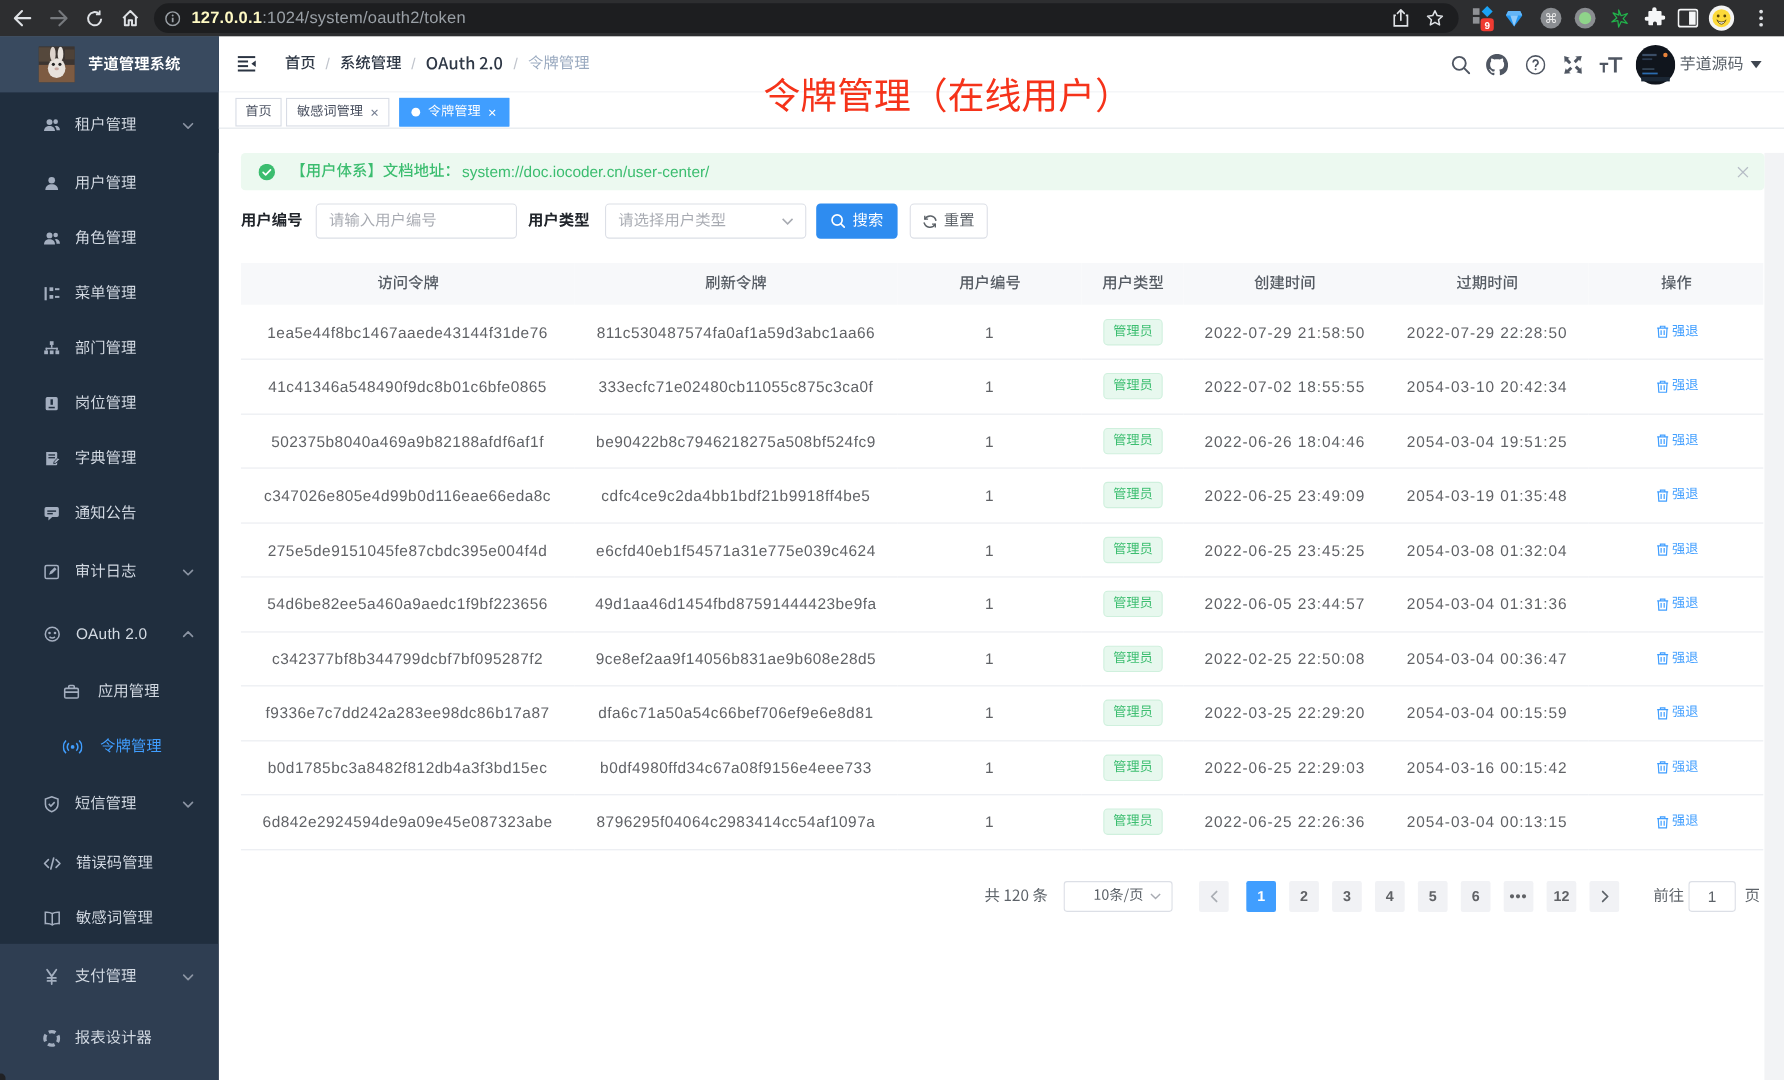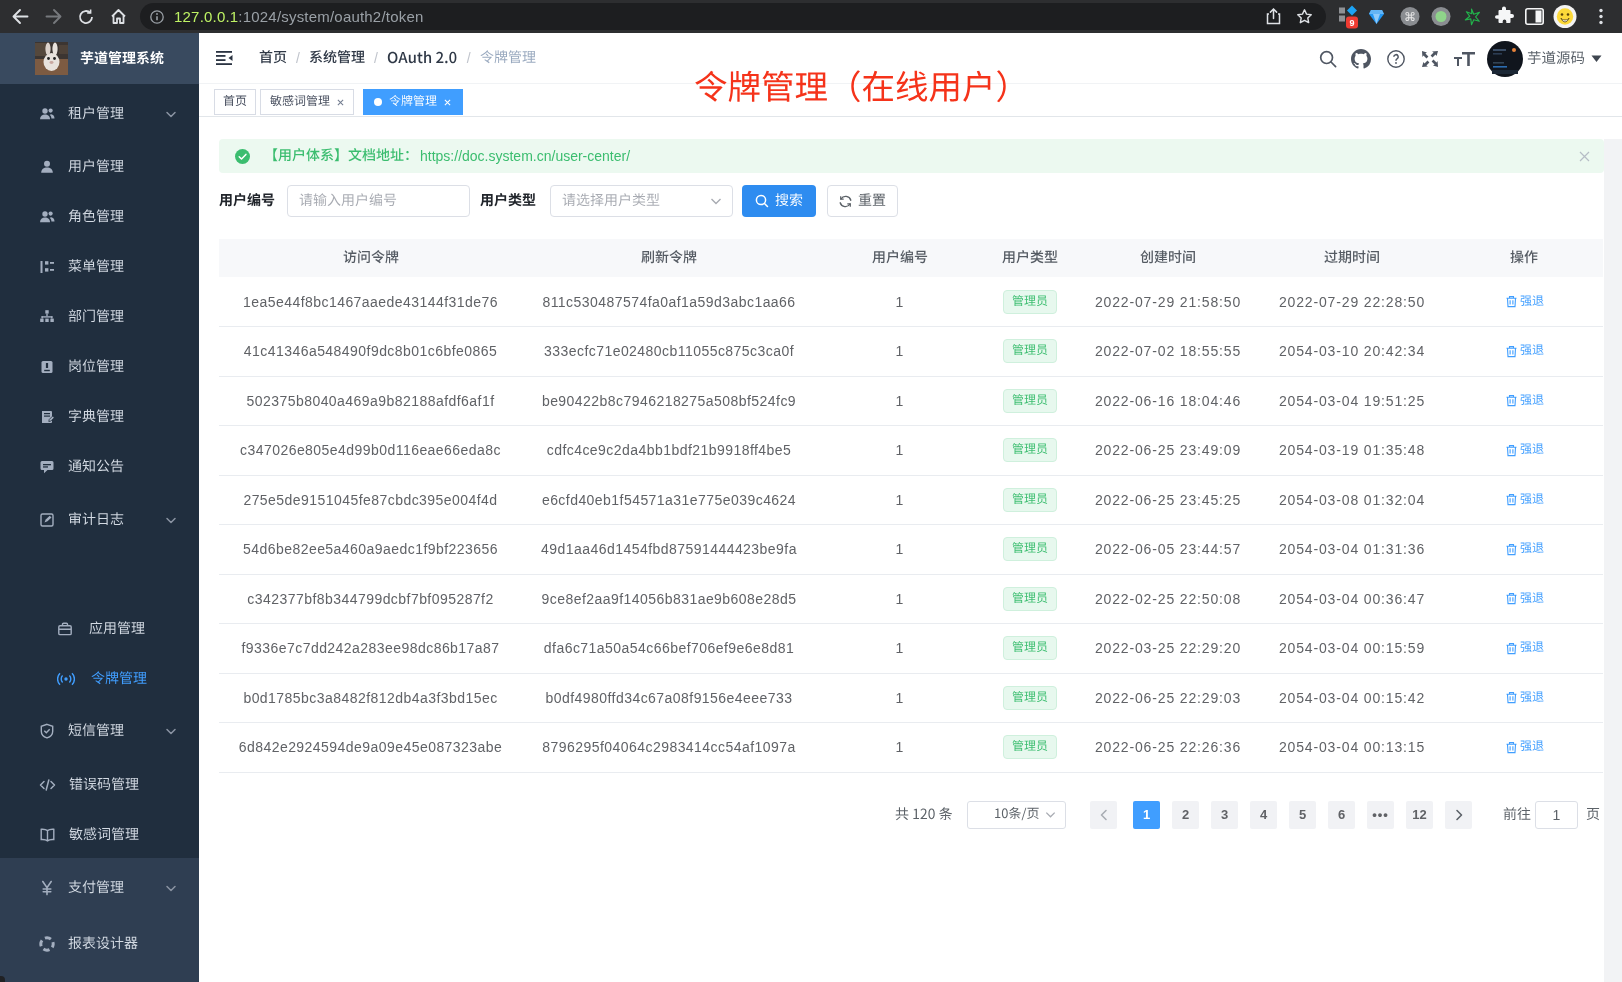--- a/index.html
+++ b/index.html
@@ -1,20 +1,20 @@
 <!DOCTYPE html>
 <html><head><meta charset="utf-8"><style>
 *{margin:0;padding:0;box-sizing:border-box}
 html,body{width:1622px;height:982px;overflow:hidden;font-family:"Liberation Sans",sans-serif;background:#fff}
 svg{display:block}
 .chrome{height:33px;background:#2d2e30;display:flex;align-items:center;position:relative}
 .cbtn{margin-left:11px}
 .pill{position:absolute;left:140px;top:3px;width:1186px;height:27px;border-radius:13.5px;background:#1d1e20;display:flex;align-items:center}
 .pill .url{font-size:15px;color:#9aa0a6;margin-left:10px;letter-spacing:.2px}
-.pill .url b{color:#bef264;font-weight:400}
+.pill .url b{color:#fef9c3;font-weight:700}
 .cext{position:absolute;top:0;height:33px;display:flex;align-items:center}
 .app{display:flex;height:949px}
 aside{width:199px;background:#202e3e;position:relative;flex:none}
 .logo{position:absolute;left:0;top:0;width:199px;height:51px;background:#394a5f;display:flex;align-items:center}
 .sbot{position:absolute;left:0;top:825px;bottom:0;width:199px;background:#2f3e52}
 .mi{position:absolute;left:0;width:199px;height:50px;display:flex;align-items:center;padding-left:39px}
 .mi .lbl{margin-left:13px}
 .mi.sub{padding-left:57px}
 .mi.sub .lbl{margin-left:16px}
 .chev{position:absolute;right:21px}
@@ -451,20 +451,32 @@
               <use href="#r8ba1" x="1000"></use>
               <use href="#r65e5" x="2000"></use>
               <use href="#r5fd7" x="3000"></use>
             </g>
           </svg>
         </div>
         <svg class="chev" width="14" height="16" viewBox="0 0 14 16" fill="none" stroke="#8b94a3" stroke-width="1.5" stroke-linecap="round" stroke-linejoin="round">
           <path d="M3 6.5l4 4 4-4"></path>
         </svg>
       </div>
+      <div class="mi" style="top:518px">
+        <svg width="17" height="16" viewBox="0 0 17 16" fill="none" stroke="#a3aebf" stroke-width="1.4">
+          <circle cx="8.5" cy="8.5" r="6.3"></circle>
+          <circle cx="6" cy="7.5" r="1.2" fill="#a3aebf" stroke="none"></circle>
+          <circle cx="11" cy="7.5" r="1.2" fill="#a3aebf" stroke="none"></circle>
+          <path d="M6 11c1.5 1.2 3.5 1.2 5 0"></path>
+        </svg>
+        <div class="lbl" style="color:#d3dae3;font-size:14px;letter-spacing:.2px">OAuth 2.0</div>
+        <svg class="chev" width="14" height="16" viewBox="0 0 14 16" fill="none" stroke="#8b94a3" stroke-width="1.5" stroke-linecap="round" stroke-linejoin="round">
+          <path d="M3 10.5l4-4 4 4"></path>
+        </svg>
+      </div>
       <div class="mi sub" style="top:571px">
         <svg width="16" height="16" viewBox="0 0 16 16" fill="none" stroke="#a3aebf" stroke-width="1.4">
           <rect x="1.8" y="4.8" width="12.4" height="8.8" rx="1.2"></rect>
           <path d="M5.5 4.5V3.2a1 1 0 0 1 1-1h3a1 1 0 0 1 1 1v1.3M1.8 8.2h12.4"></path>
         </svg>
         <div class="lbl">
           <svg width="56" height="16" viewBox="0 0 56 16" fill="#d3dae3">
             <g transform="translate(0,12) scale(0.014,-0.014)">
               <use href="#r5e94"></use>
               <use href="#r7528" x="1000"></use>
@@ -725,21 +737,21 @@
                 <use href="#m4f53" x="3000"></use>
                 <use href="#m7cfb" x="4000"></use>
                 <use href="#m3011" x="5000"></use>
                 <use href="#m6587" x="6000"></use>
                 <use href="#m6863" x="7000"></use>
                 <use href="#m5730" x="8000"></use>
                 <use href="#m5740" x="9000"></use>
                 <use href="#mff1a" x="10000"></use>
               </g>
             </svg>
-            <span style="font-size:14px;color:#3bbd6f;margin-left:2px">https://doc.system.cn/user-center/</span>
+            <span style="font-size:14px;color:#3bbd6f;margin-left:2px">system://doc.iocoder.cn/user-center/</span>
           </div>
           <svg class="ax" width="11" height="11" viewBox="0 0 11 11" stroke="#b6bdc6" stroke-width="1.2">
             <path d="M1 1l9 9M10 1l-9 9"></path>
           </svg>
         </div>
         <div class="frow">
           <div style="width:56px">
             <svg width="56" height="16" viewBox="0 0 56 16" fill="#21252b">
               <g transform="translate(0,12) scale(0.014,-0.014)">
                 <use href="#b7528"></use>
@@ -990,21 +1002,21 @@
                     <svg width="36" height="14" viewBox="0 0 36 14" fill="#3bbd6f">
                       <g transform="translate(0,10) scale(0.012,-0.012)">
                         <use href="#r7ba1"></use>
                         <use href="#r7406" x="1000"></use>
                         <use href="#r5458" x="2000"></use>
                       </g>
                     </svg>
                   </span>
                 </div>
               </td>
-              <td class="dt">2022-06-16 18:04:46</td>
+              <td class="dt">2022-06-26 18:04:46</td>
               <td class="dt">2054-03-04 19:51:25</td>
               <td>
                 <div class="c klink">
                   <svg width="13" height="13" viewBox="0 0 13 13" fill="none" stroke="#409eff" stroke-width="1.1">
                     <path d="M1.5 3.2h10M4.5 3V1.6h4V3M2.5 3.4l.5 8.2h7l.5-8.2M5.1 5.2v4.4M7.9 5.2v4.4"></path>
                   </svg>
                   <svg width="24" height="14" viewBox="0 0 24 14" fill="#409eff">
                     <g transform="translate(0,10) scale(0.012,-0.012)">
                       <use href="#r5f3a"></use>
                       <use href="#r9000" x="1000"></use>
@@ -1189,21 +1201,21 @@
                       <g transform="translate(0,10) scale(0.012,-0.012)">
                         <use href="#r7ba1"></use>
                         <use href="#r7406" x="1000"></use>
                         <use href="#r5458" x="2000"></use>
                       </g>
                     </svg>
                   </span>
                 </div>
               </td>
               <td class="dt">2022-06-25 22:29:03</td>
-              <td class="dt">2054-03-04 00:15:42</td>
+              <td class="dt">2054-03-16 00:15:42</td>
               <td>
                 <div class="c klink">
                   <svg width="13" height="13" viewBox="0 0 13 13" fill="none" stroke="#409eff" stroke-width="1.1">
                     <path d="M1.5 3.2h10M4.5 3V1.6h4V3M2.5 3.4l.5 8.2h7l.5-8.2M5.1 5.2v4.4M7.9 5.2v4.4"></path>
                   </svg>
                   <svg width="24" height="14" viewBox="0 0 24 14" fill="#409eff">
                     <g transform="translate(0,10) scale(0.012,-0.012)">
                       <use href="#r5f3a"></use>
                       <use href="#r9000" x="1000"></use>
                     </g>

